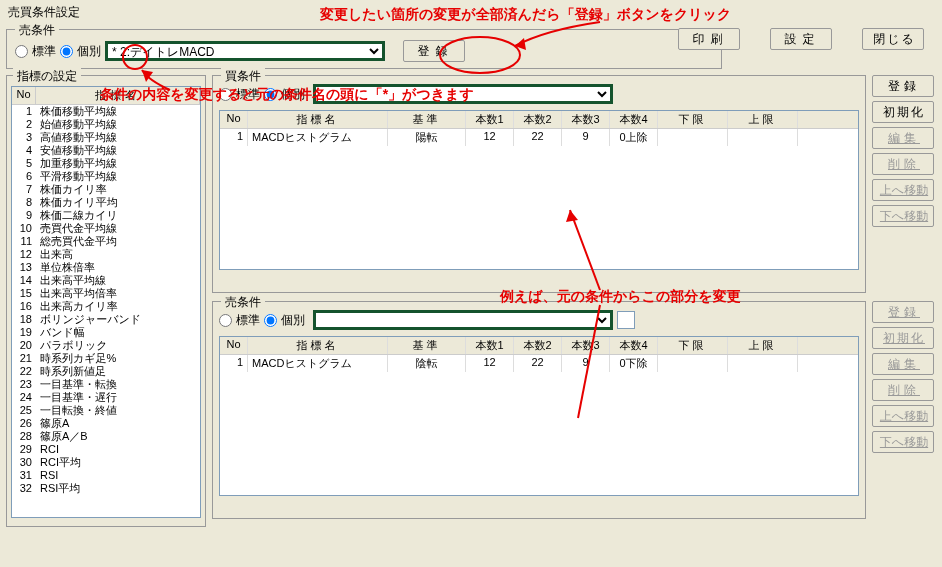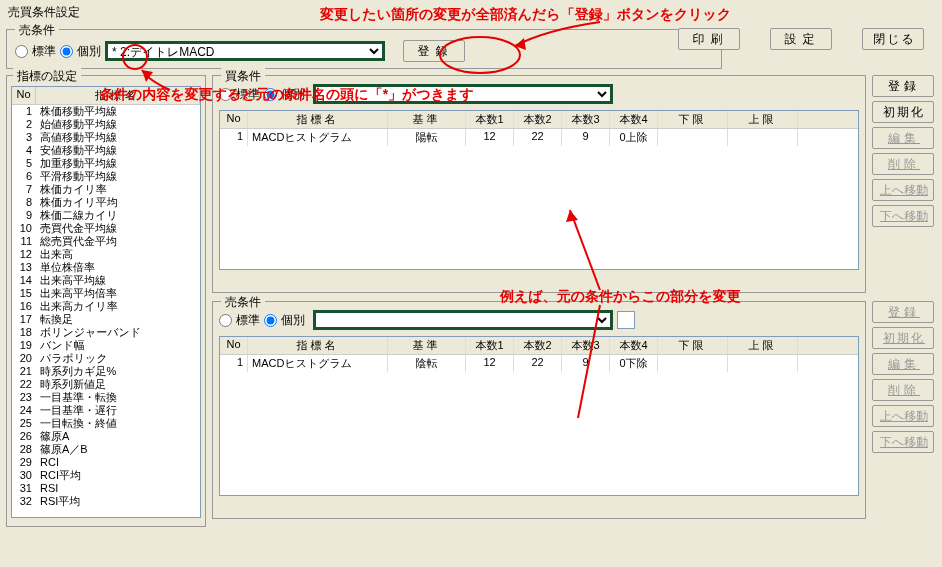--- a/index.html
+++ b/index.html
@@ -282,24 +282,20 @@
             <div class="col-no">14</div>
             <div class="col-name-plain">出来高平均線</div>
           </div>
           <div class="indicator-row">
             <div class="col-no">15</div>
             <div class="col-name-plain">出来高平均倍率</div>
           </div>
           <div class="indicator-row">
             <div class="col-no">16</div>
             <div class="col-name-plain">出来高カイリ率</div>
-          </div>
-          <div class="indicator-row">
-            <div class="col-no">17</div>
-            <div class="col-name-plain">転換足</div>
           </div>
           <div class="indicator-row">
             <div class="col-no">18</div>
             <div class="col-name-plain">ボリンジャーバンド</div>
           </div>
           <div class="indicator-row">
             <div class="col-no">19</div>
             <div class="col-name-plain">バンド幅</div>
           </div>
           <div class="indicator-row">

